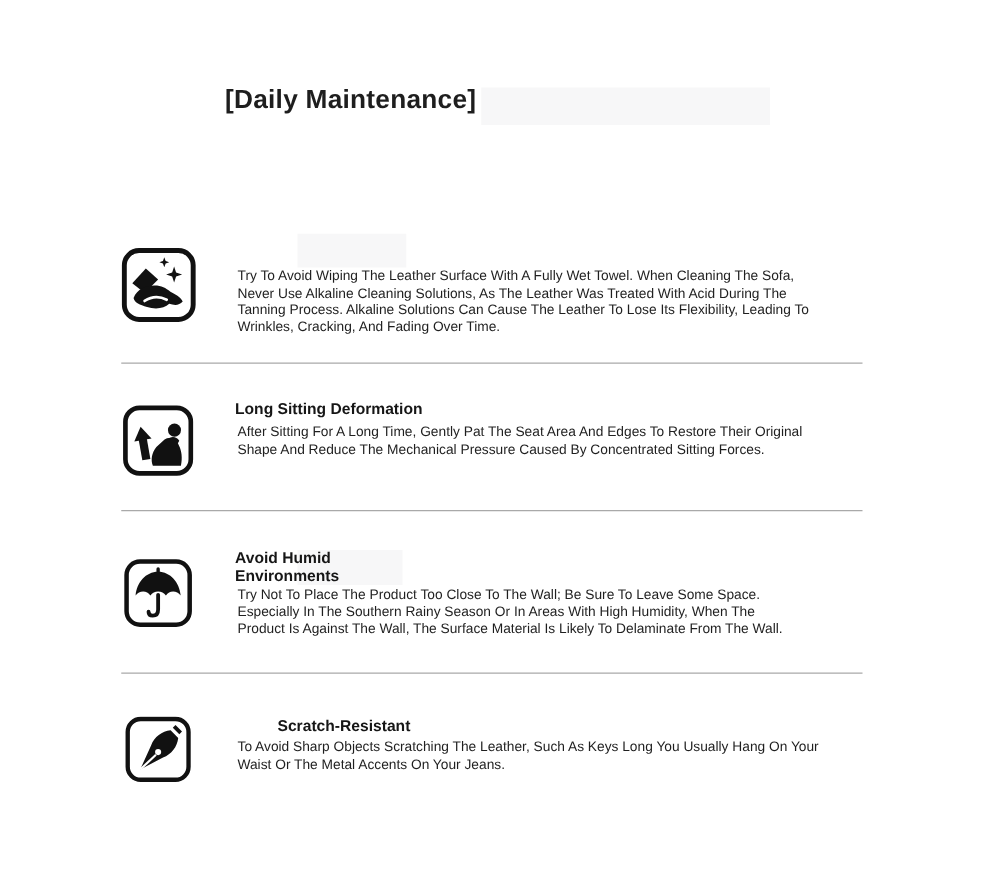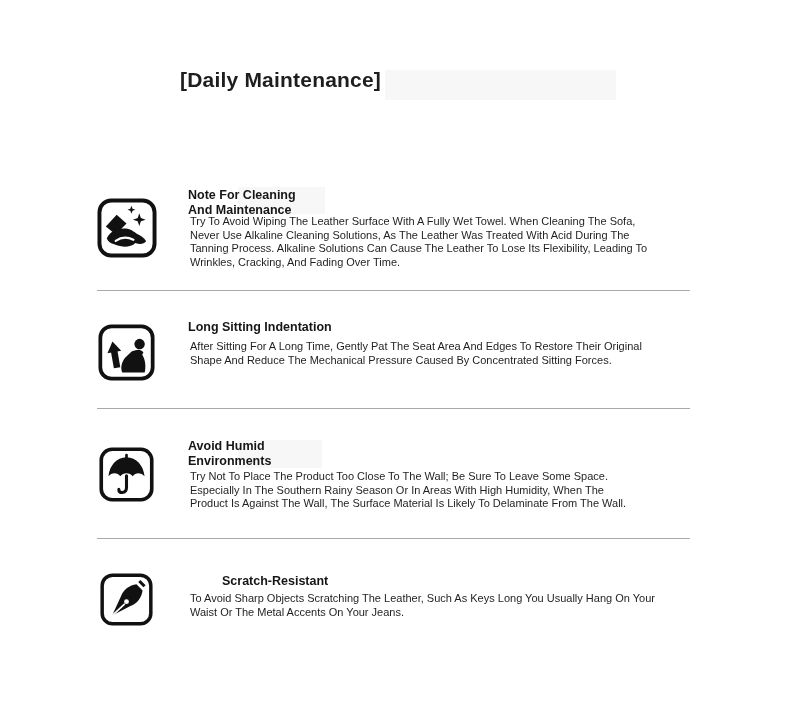--- a/index.html
+++ b/index.html
@@ -85,42 +85,40 @@
   <div class="icon-box" style="left:97px; top:198px;">
     <svg width="60" height="60" viewBox="0 0 61 61" xmlns="http://www.w3.org/2000/svg">
       <rect x="2.5" y="2.5" width="56" height="56" rx="12" fill="none" stroke="#111" stroke-width="4"></rect>
       <polygon points="9,29 20,17 30,26 19,37" fill="#111"></polygon>
       <path d="M10,41 C13,34 20,31 27,31 C33,31 36,33 40,36 C44,38 48,40 50,44 C47,47.5 43,47 39,45.8 C35,50 27,50.4 21,48.4 C15,46.4 11,45 10,41 Z" fill="#111"></path>
       <path d="M19,43.5 C25,39.5 31,39.5 37,42.5" fill="none" stroke="#fff" stroke-width="2.2" stroke-linecap="round"></path>
       <polygon points="43,15.5 44.6,20.4 49.5,22 44.6,23.6 43,28.5 41.4,23.6 36.5,22 41.4,20.4" fill="#111"></polygon>
       <polygon points="35,8 36.1,11 39,12 36.1,13 35,16 33.9,13 31,12 33.9,11" fill="#111"></polygon>
     </svg>
   </div>
-  <div class="sec-heading" style="top:188px;">Note For Cleaning
-And Maintenance</div>
   <div class="sec-body" style="top:215px;">Try To Avoid Wiping The Leather Surface With A Fully Wet Towel. When Cleaning The Sofa,
 Never Use Alkaline Cleaning Solutions, As The Leather Was Treated With Acid During The
 Tanning Process. Alkaline Solutions Can Cause The Leather To Lose Its Flexibility, Leading To
 Wrinkles, Cracking, And Fading Over Time.</div>
 
   <div class="divider" style="top:290px;"></div>
 
   <div class="icon-box" style="left:98px; top:324px;">
     <svg width="57" height="57" viewBox="0 0 61 61" xmlns="http://www.w3.org/2000/svg">
       <rect x="2.5" y="2.5" width="56" height="56" rx="12" fill="none" stroke="#111" stroke-width="4"></rect>
       <g transform="rotate(-10 18 33)">
         <polygon points="10.5,30 25.5,30 18,18.5" fill="#111"></polygon>
         <rect x="14.5" y="29" width="7" height="18" fill="#111"></rect>
       </g>
       <circle cx="44.5" cy="21.5" r="5.6" fill="#111"></circle>
       <path d="M26,52 L50,52 C51.5,45 50.5,39 48.5,35 C46.5,29.5 41,26.5 36,29.5 L29,36 C25,41 24,47 26,52 Z" fill="#111"></path>
       <path d="M38,30 C41,26.5 46,26.5 48.6,30.5 L45,37 L37,33 Z" fill="#111"></path>
     </svg>
   </div>
-  <div class="sec-heading" style="top:320px;">Long Sitting Indentation</div>
+  <div class="sec-heading" style="top:320px;">Long Sitting Deformation</div>
   <div class="sec-body" style="top:340px;">After Sitting For A Long Time, Gently Pat The Seat Area And Edges To Restore Their Original
 Shape And Reduce The Mechanical Pressure Caused By Concentrated Sitting Forces.</div>
 
   <div class="divider" style="top:408px;"></div>
 
   <div class="icon-box" style="left:99px; top:447px;">
     <svg width="55" height="55" viewBox="0 0 61 61" xmlns="http://www.w3.org/2000/svg">
       <rect x="2.5" y="2.5" width="56" height="56" rx="12" fill="none" stroke="#111" stroke-width="4"></rect>
       <line x1="30.5" y1="9" x2="30.5" y2="14" stroke="#111" stroke-width="3" stroke-linecap="round"></line>
       <path d="M30.5,11.5 C19.5,11.5 11.5,21 10.5,32.5 Q13.2,29 17.2,29 Q21.2,29 23.6,32.5 Q26.2,29 30.5,29 Q34.8,29 37.4,32.5 Q39.8,29 43.8,29 Q47.8,29 50.5,32.5 C49.5,21 41.5,11.5 30.5,11.5 Z" fill="#111"></path>

